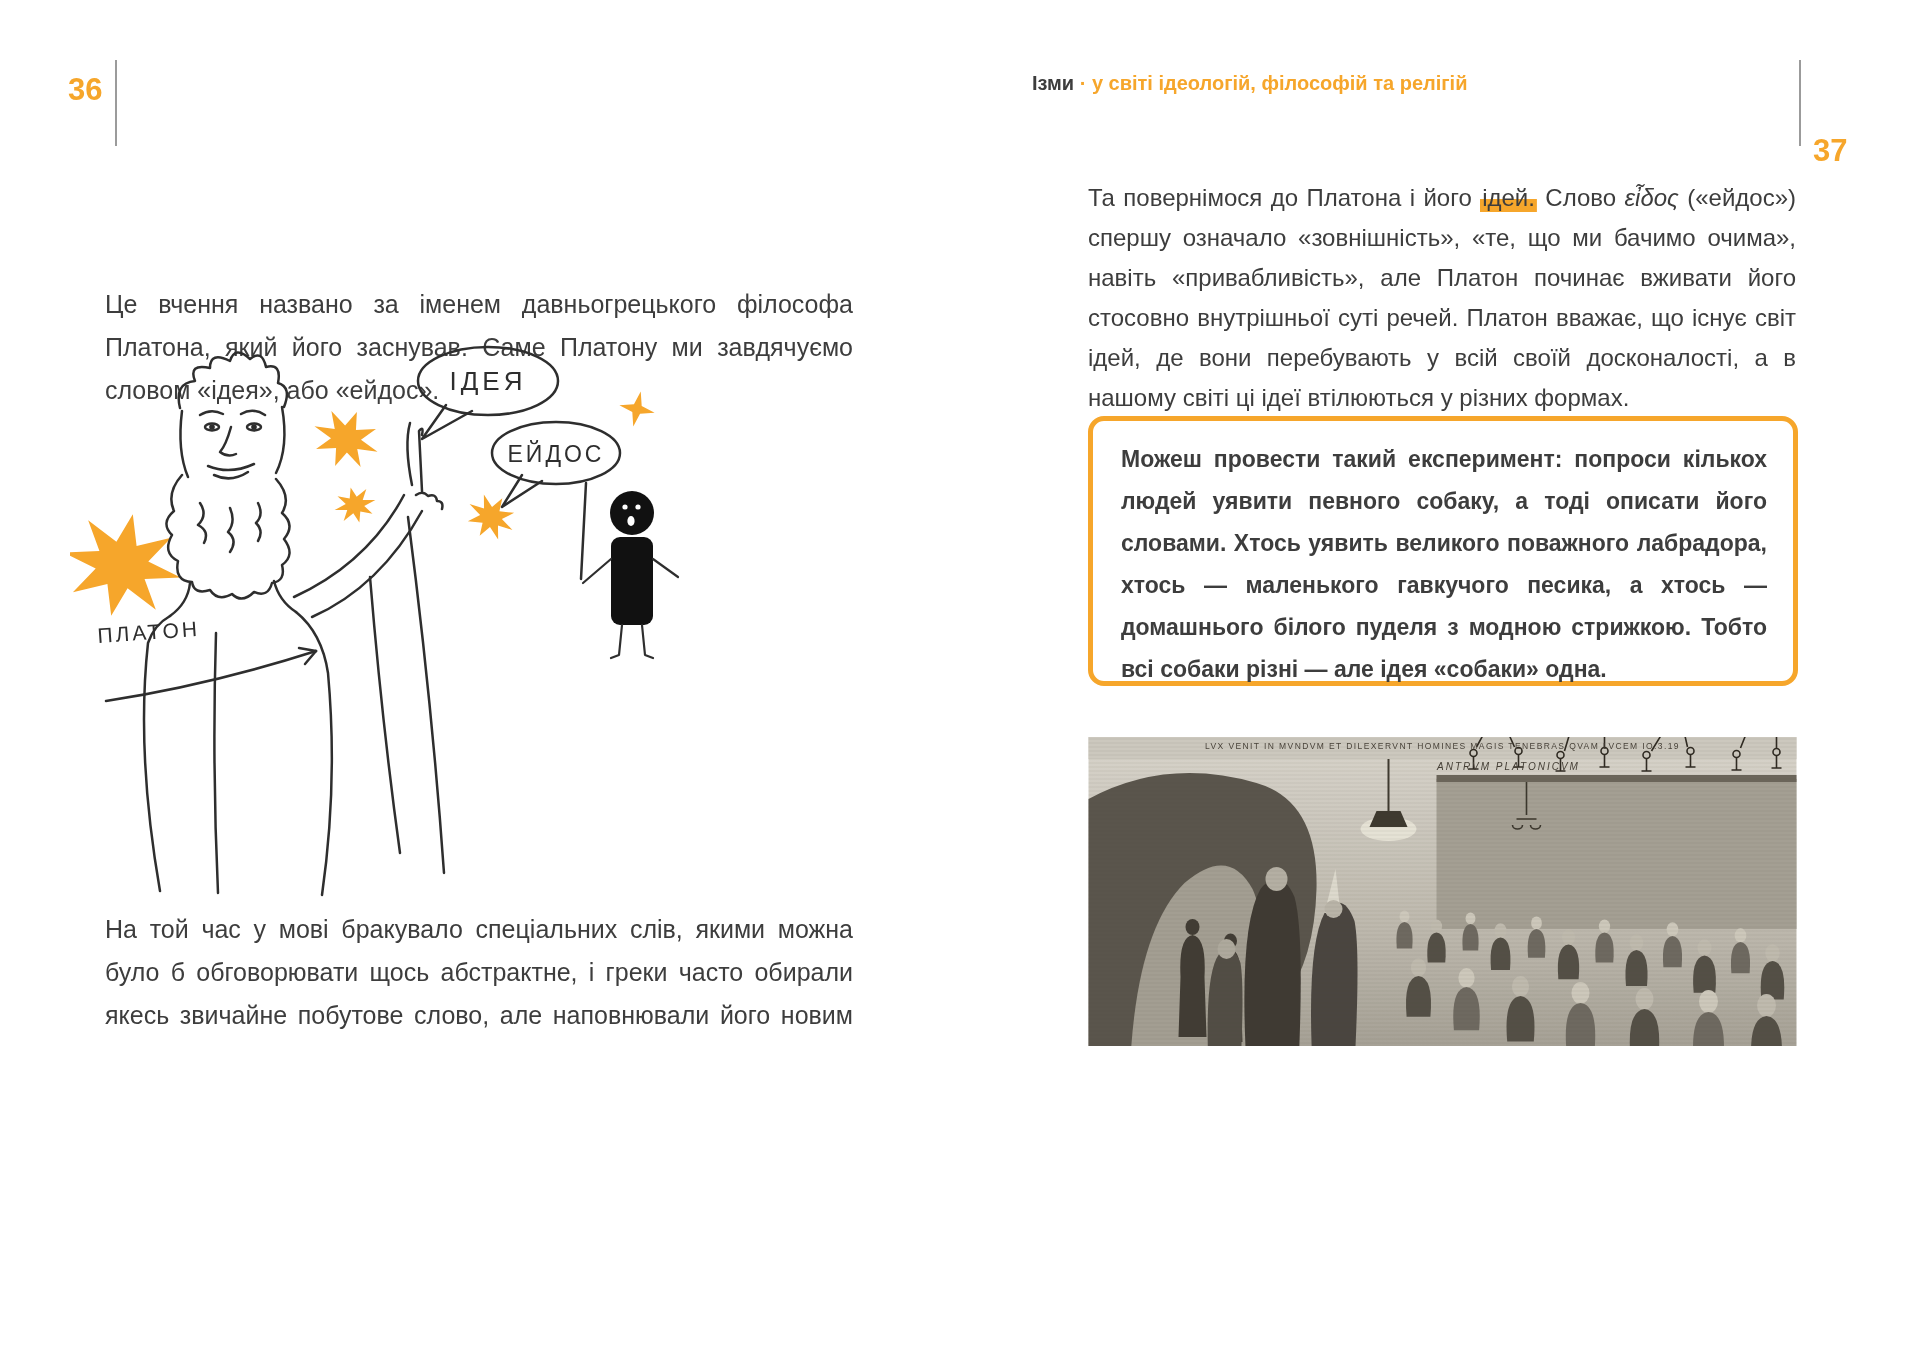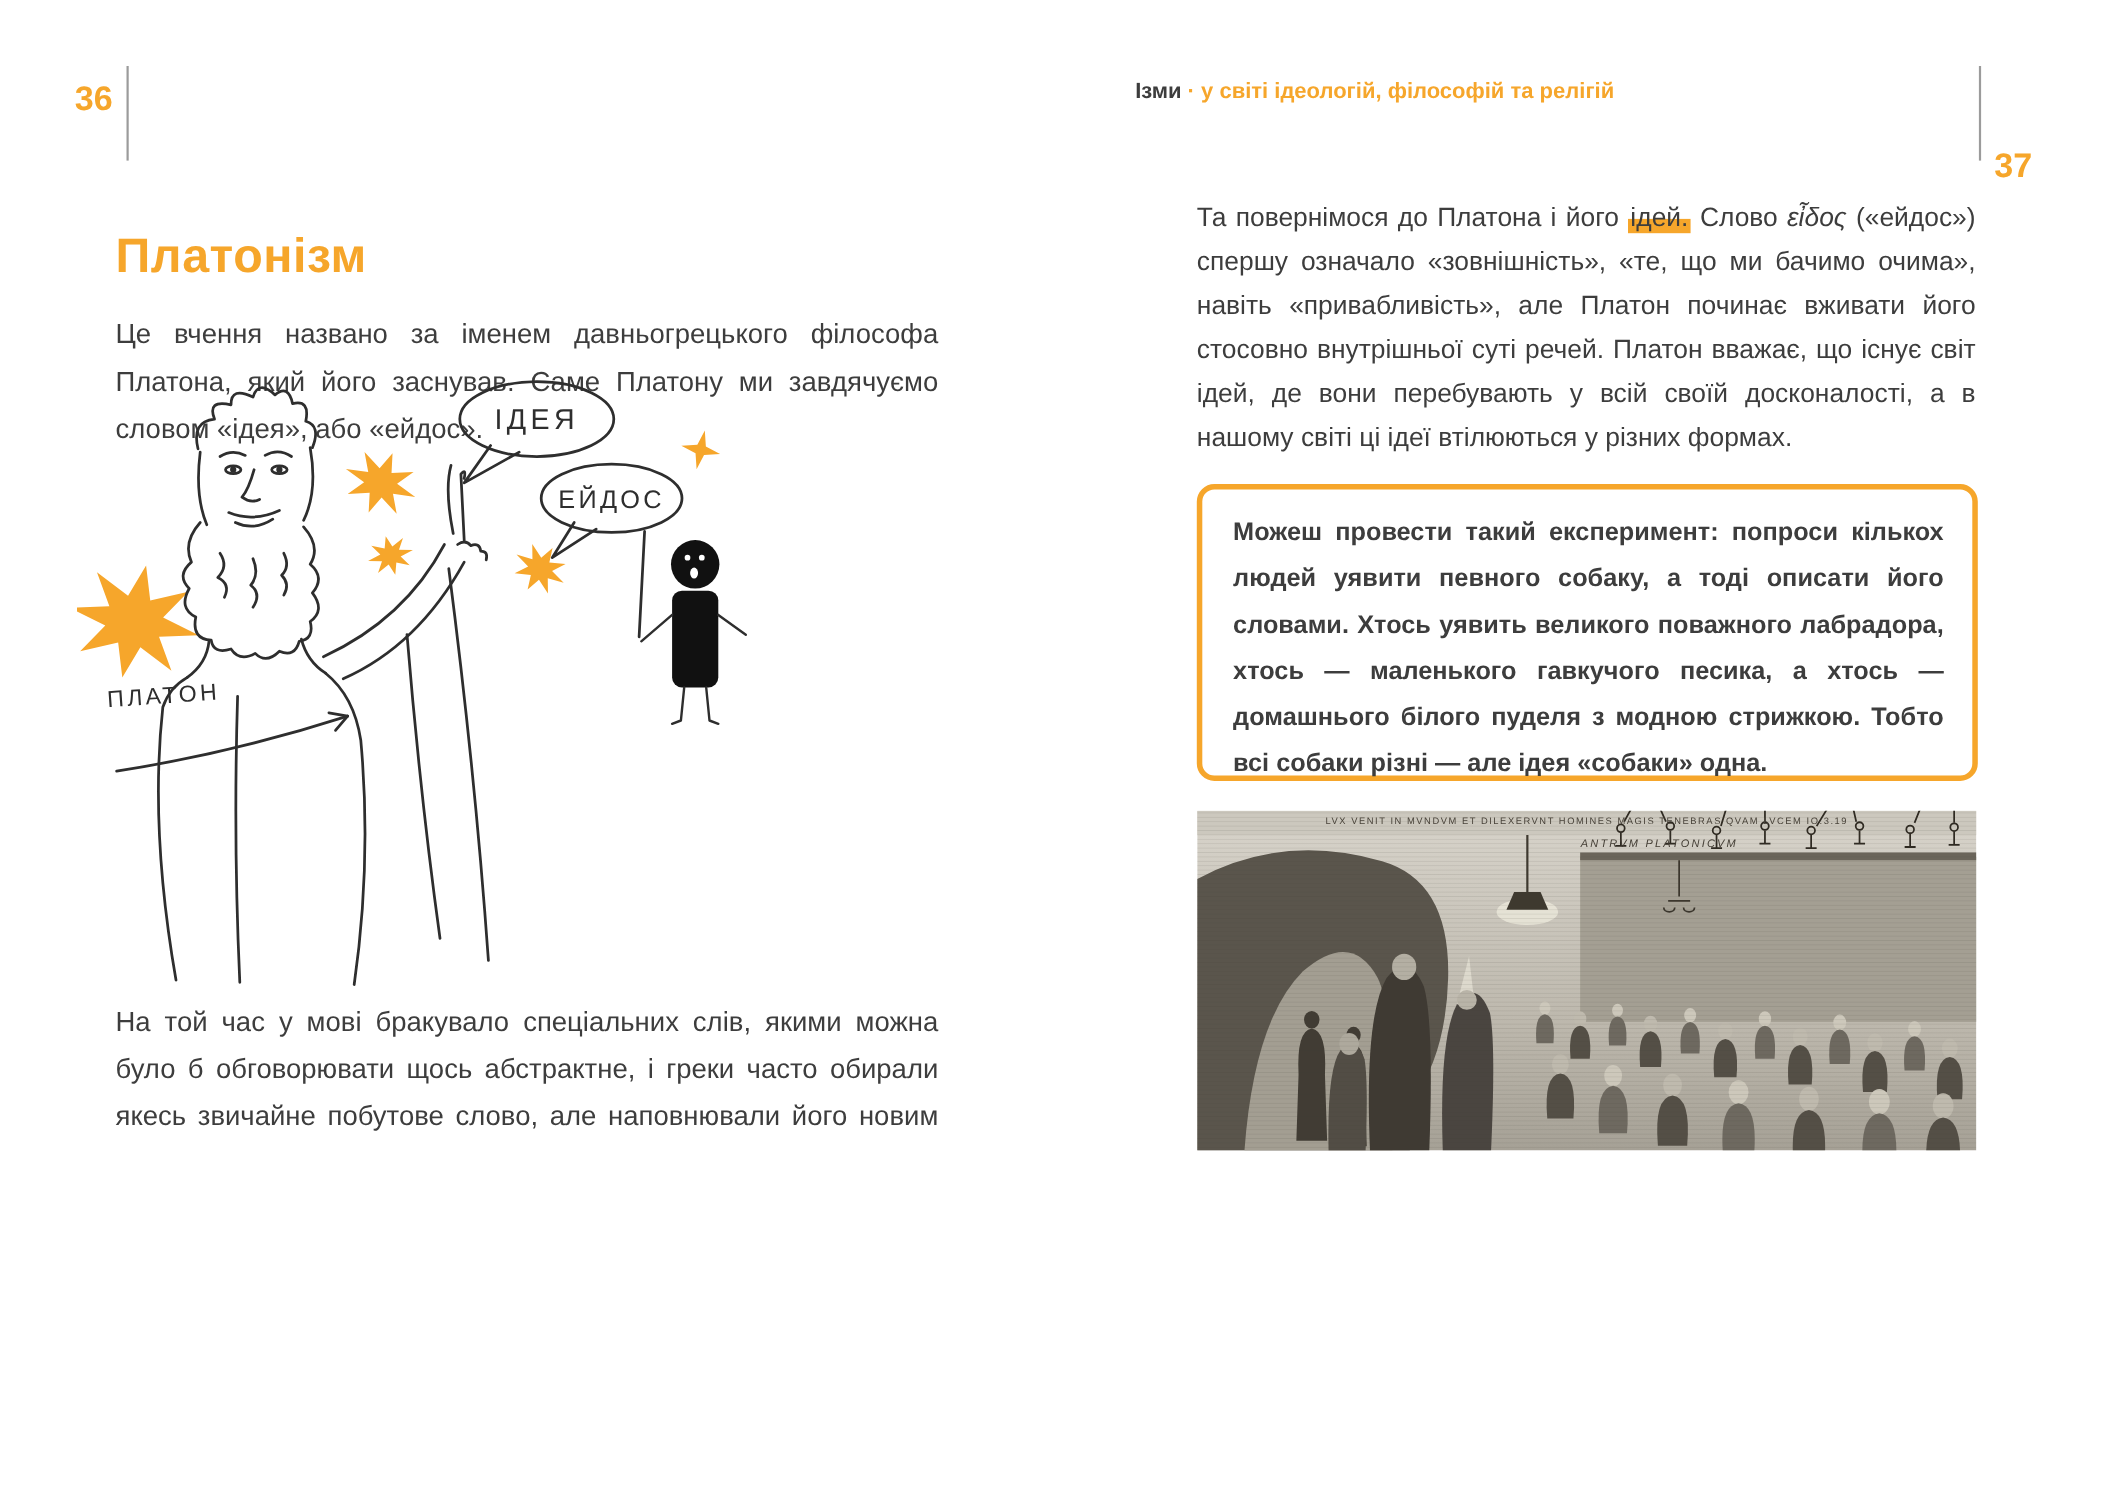--- a/index.html
+++ b/index.html
@@ -16,21 +16,21 @@
 
   .runhead { position:absolute; left:1032px; top:72px; font-size:20px; font-weight:700; }
   .runhead .dark { color:#3d3d3d; }
   .runhead .accent { color:#f6a62b; font-weight:700; }
 
   .para-right { left:1088px; top:178px; width:708px; font-size:24px; line-height:40px; }
   .hl { font-weight:400; color:#3d3d3d;
         background:linear-gradient(#f6a62b,#f6a62b) no-repeat bottom/100% 13px;
         padding:0 2px 1px 2px; }
 
-  .exp-box { position:absolute; left:1088px; top:440px; width:710px; height:270px;
+  .exp-box { position:absolute; left:1088px; top:416px; width:710px; height:270px;
              border:5px solid #f6a62b; border-radius:16px; padding:17px 26px 0 28px;
              font-size:23px; line-height:42px; font-weight:600; color:#3d3d3d; text-align:justify; }
 
   .engraving { position:absolute; left:1087px; top:737px; width:711px; height:428px; }
   .caption { position:absolute; left:1090px; top:1184px; font-size:21px; font-style:italic; color:#3d3d3d; }
 
   .handwriting { position:absolute; left:104px; font-size:29px; letter-spacing:2.5px;
                  color:#242424; font-weight:500; transform:rotate(-0.6deg); white-space:nowrap; }
 
   .illu { position:absolute; left:70px; top:333px; width:640px; height:580px; }
@@ -38,21 +38,20 @@
   svg text { font-family:"Liberation Sans", sans-serif; }
 </style>
 </head>
 <body>
 
 <div class="spread">
 
   <div class="pagenum" style="left:68px; top:72px;">36</div>
   <div class="vline" style="left:115px; top:60px; height:86px;"></div>
 
-  <h1 class="heading">Платонізм</h1>
 
   <p class="body-text" style="left:105px; top:283px; width:748px;">Це вчення названо за іменем давньогрецького філософа Платона, який його заснував. Саме Платону ми завдячуємо словом «ідея», або «ейдос».</p>
 
   <svg class="illu" viewBox="0 0 640 580">
     <defs>
       <path id="star8" d="M1,0 L0.416,0.172 L0.707,0.707 L0.172,0.416 L0,1 L-0.172,0.416 L-0.707,0.707 L-0.416,0.172 L-1,0 L-0.416,-0.172 L-0.707,-0.707 L-0.172,-0.416 L0,-1 L0.172,-0.416 L0.707,-0.707 L0.416,-0.172 Z"></path>
       <path id="star4" d="M1,0 L0.22,0.22 L0,1 L-0.22,0.22 L-1,0 L-0.22,-0.22 L0,-1 L0.22,-0.22 Z"></path>
     </defs>
 
     <g fill="#f6a62b">

